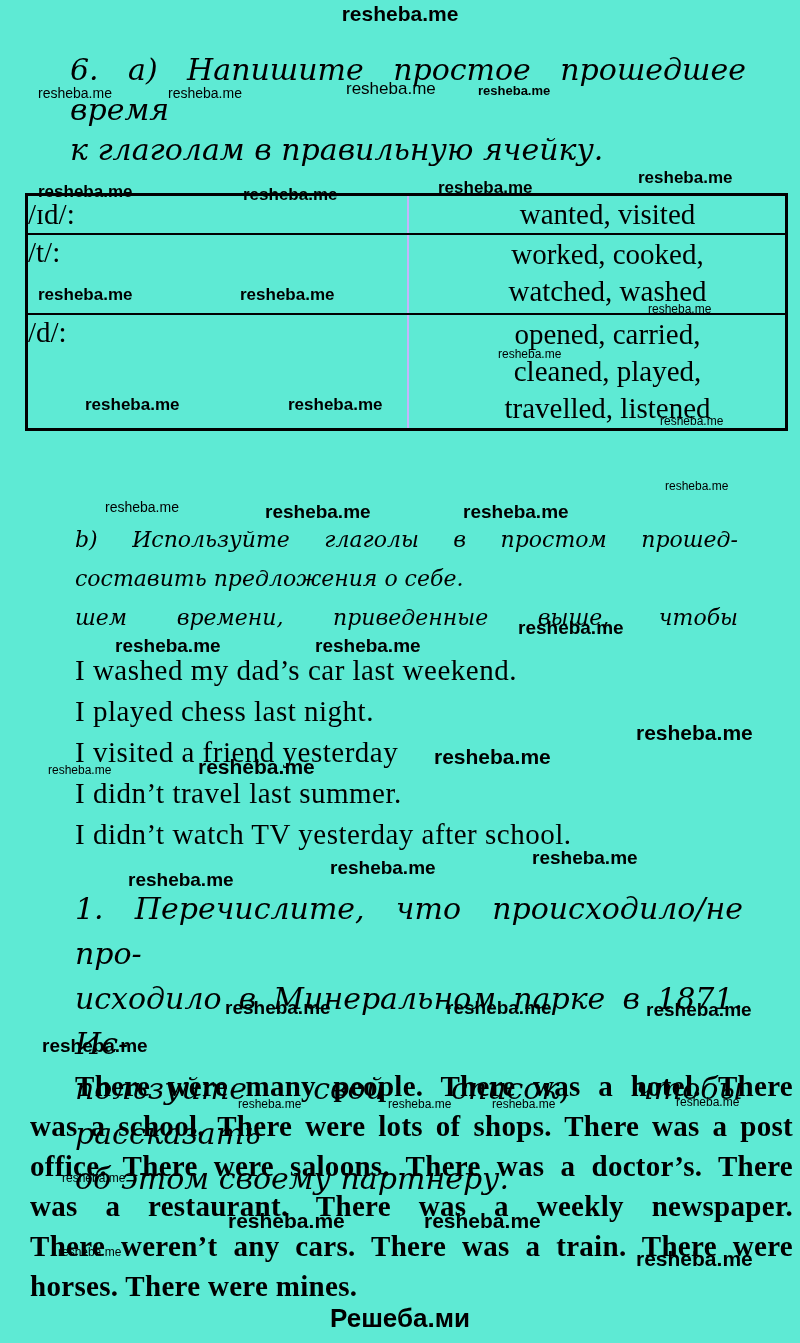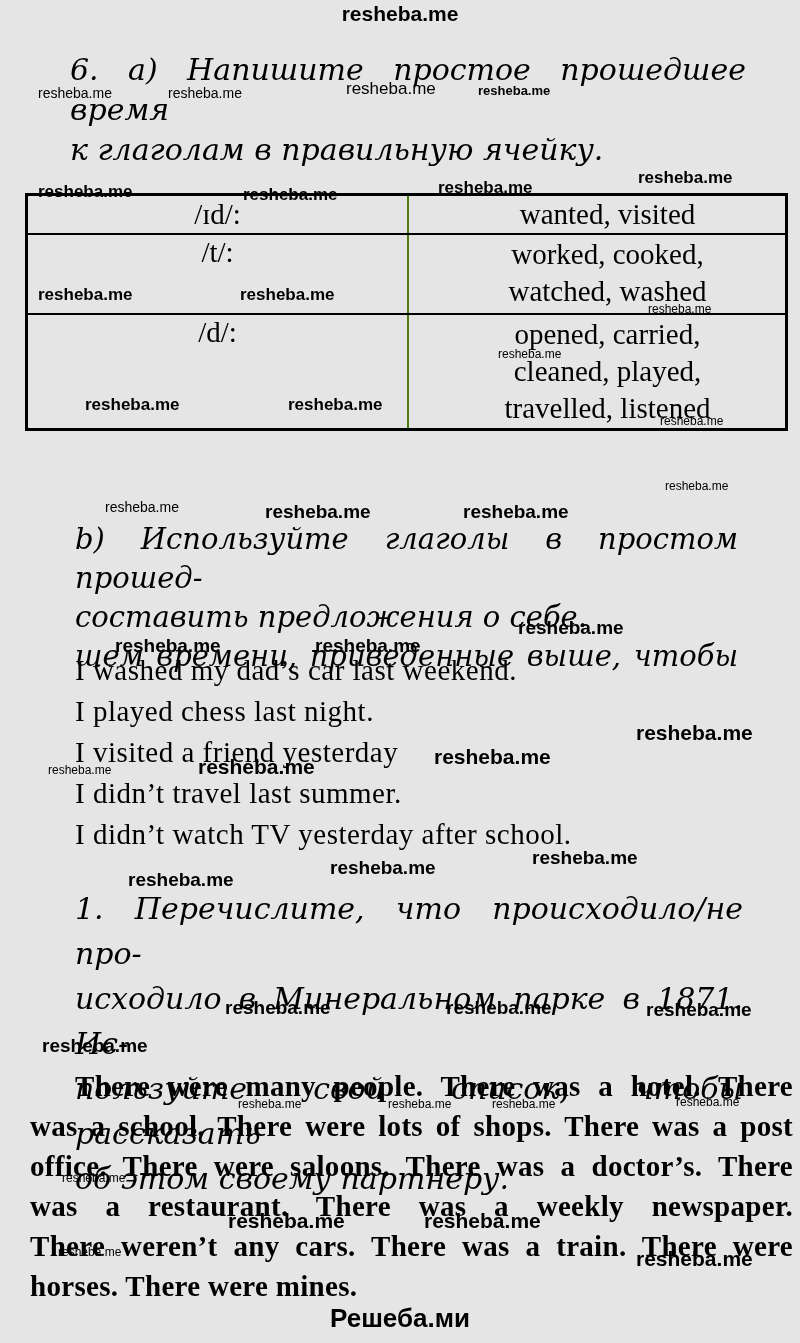--- a/index.html
+++ b/index.html
@@ -1,45 +1,45 @@
 <!DOCTYPE html>
 <html><head>
 <meta charset="utf-8">
 <style>
   html,body { margin:0; padding:0; background:#fff; }
   .page {
     position:relative; width:800px; height:1343px; margin:0 auto;
-    background:#e5e5e5; color:#000; overflow:hidden;
+    background:#5eead4; color:#000; overflow:hidden;
     font-family:"Liberation Serif", serif;
   }
   .site-header {
     position:absolute; top:2px; left:0; width:800px; text-align:center;
     font-family:"Liberation Sans", sans-serif; font-weight:700; font-size:21px;
   }
   .site-footer {
     position:absolute; top:1303px; left:0; width:800px; text-align:center;
     font-family:"Liberation Sans", sans-serif; font-weight:700; font-size:26px;
   }
   
   .instr { position:absolute; font-family:"DejaVu Serif", serif; font-style:italic; }
   .instr .ln { display:block; }
   .just { text-align:justify; text-align-last:justify; }
   .instr6a { top:50px; left:70px; width:676px; font-size:30px; line-height:40px; }
-  .instr6b { top:520px; left:75px; width:663px; font-size:29px; line-height:39px; }
+  .instr6b { top:520px; left:75px; width:663px; font-size:22px; line-height:39px; }
   .instr7  { top:886px; left:75px; width:668px; font-size:30px; line-height:45px; }
   
   .ex-table {
     position:absolute; top:193px; left:25px; width:763px;
     border:3px solid #000; box-sizing:border-box; font-size:29px;
   }
   .trow { display:flex; border-bottom:2px solid #000; }
   .trow:last-child { border-bottom:none; }
   .tleft {
-    width:381px; border-right:2px solid #4d7c0f; box-sizing:border-box;
-    text-align:center; padding-top:1px;
+    width:381px; border-right:2px solid #c4b5fd; box-sizing:border-box;
+    padding-top:1px;
   }
   .tright { flex:1; text-align:center; padding-top:1px;padding-left:21px; }
   .tright .vln { line-height:37px; }
   .r1 { height:37px; } .r1 .tleft, .r1 .tright { line-height:36px; padding-top:0; }
   .r2 { height:78px; } .r3 { height:113px; }
   
   .sentences { position:absolute; top:650px; left:75px; width:700px; font-size:29px; }
   .sentences .sline { line-height:41px; letter-spacing:0.5px; }
   
   .para { position:absolute; top:1066px; left:30px; width:763px; font-size:29px; }

